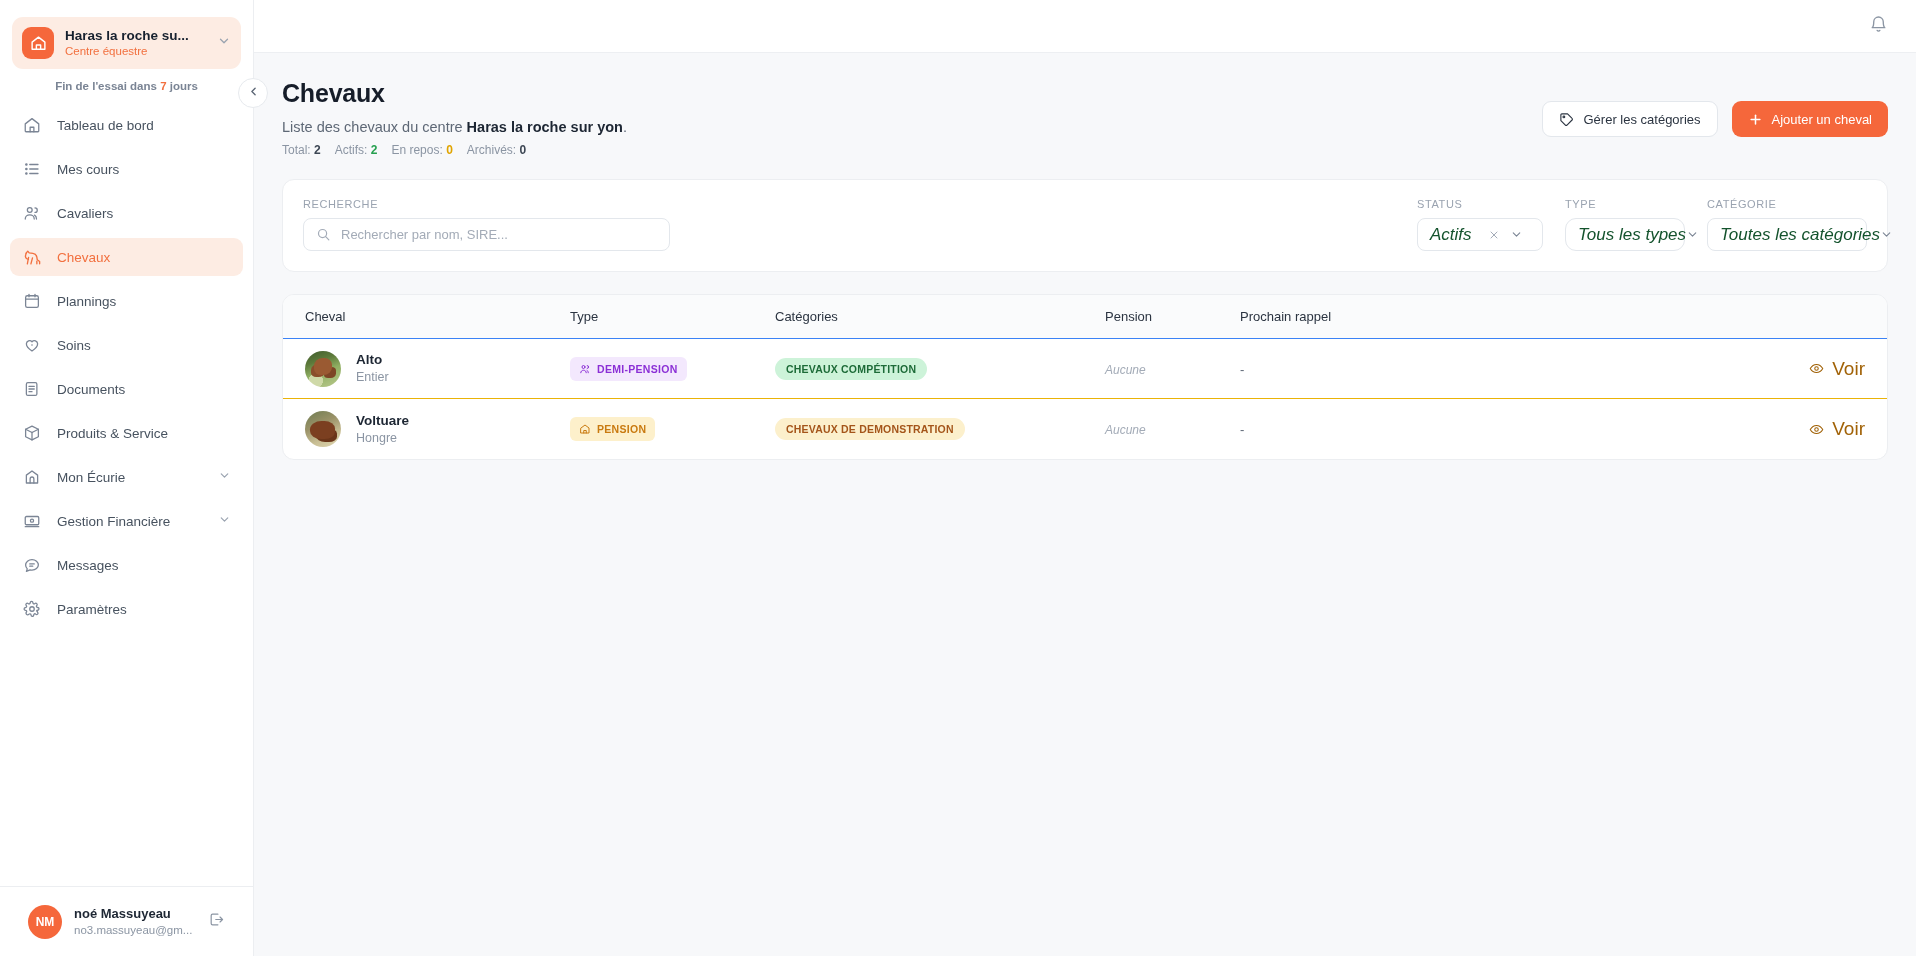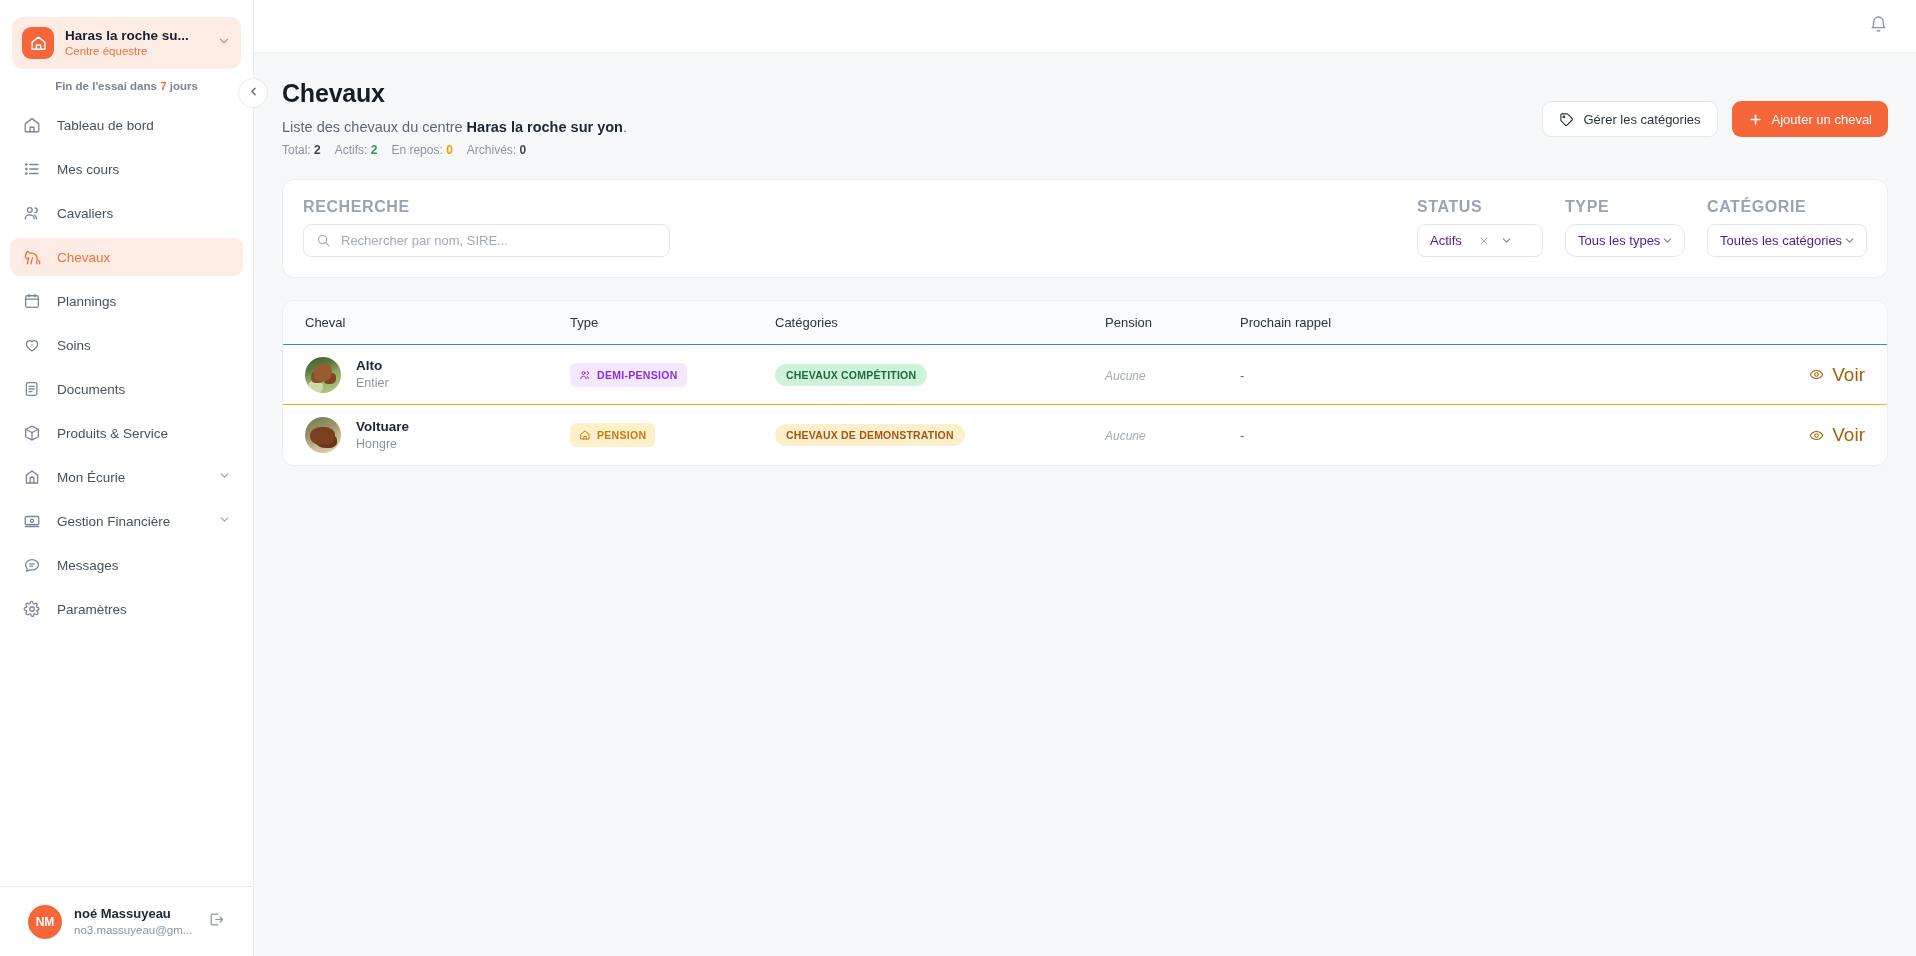--- a/index.html
+++ b/index.html
@@ -122,40 +122,40 @@
   .btn-ghost .ico { margin-right: 9px; color: #2b3441; display: flex; }
   .btn-primary { background: #f5673b; color: #fff; border: none; font-weight: normal; }
   .btn-primary .ico { margin-right: 9px; display: flex; }
 
   .filters {
     margin-top: 22px;
     background: #fff; border: 1px solid #eceef1; border-radius: 12px;
     padding: 18px 20px 20px 20px;
     display: flex; align-items: flex-end; justify-content: space-between;
   }
-  .fgroup-label { font-size: 16px; font-weight: bold; color: #9aa3b0; letter-spacing: 0.6px; margin-bottom: 8px; }
+  .fgroup-label { font-size: 11px; font-weight: normal; color: #9aa3b0; letter-spacing: 0.6px; margin-bottom: 8px; }
   .search-wrap { width: 367px; }
   .search-box {
     height: 33px; border: 1px solid #e3e7ec; border-radius: 8px;
     display: flex; align-items: center; padding: 0 12px; background: #fff;
   }
   .search-box .ico { color: #a3abb7; display: flex; flex: 0 0 auto; }
   .search-box input {
     border: none; outline: none; flex: 1 1 auto; margin-left: 10px;
     font-size: 13px; color: #2b3441; background: transparent;
     font-family: "Liberation Sans", sans-serif;
   }
   .search-box input::placeholder { color: #a3abb7; }
 
   .selects { display: flex; gap: 22px; align-items: flex-end; }
   .select-box {
     height: 33px; border: 1px solid #e3e7ec; border-radius: 8px; background: #fff;
     display: flex; align-items: center; padding: 0 10px 0 12px; cursor: pointer;
   }
-  .select-box .val { font-size: 13px; color: #4c1d95; white-space: nowrap; }
+  .select-box .val { font-size: 17px; color: #14532d; white-space: nowrap; font-style: italic; }
   .select-box .clear { color: #a3abb7; margin-left: 16px; display: flex; }
   .select-box .chev { color: #7b8595; margin-left: 10px; display: flex; }
   .sel-status { width: 126px; }
   .sel-type { width: 120px; border-radius: 11px; }
   .sel-cat { width: 160px; }
 
   
   .table-card {
     margin-top: 22px; background: #fff;
     border: 1px solid #eceef1; border-radius: 12px; overflow: hidden;

